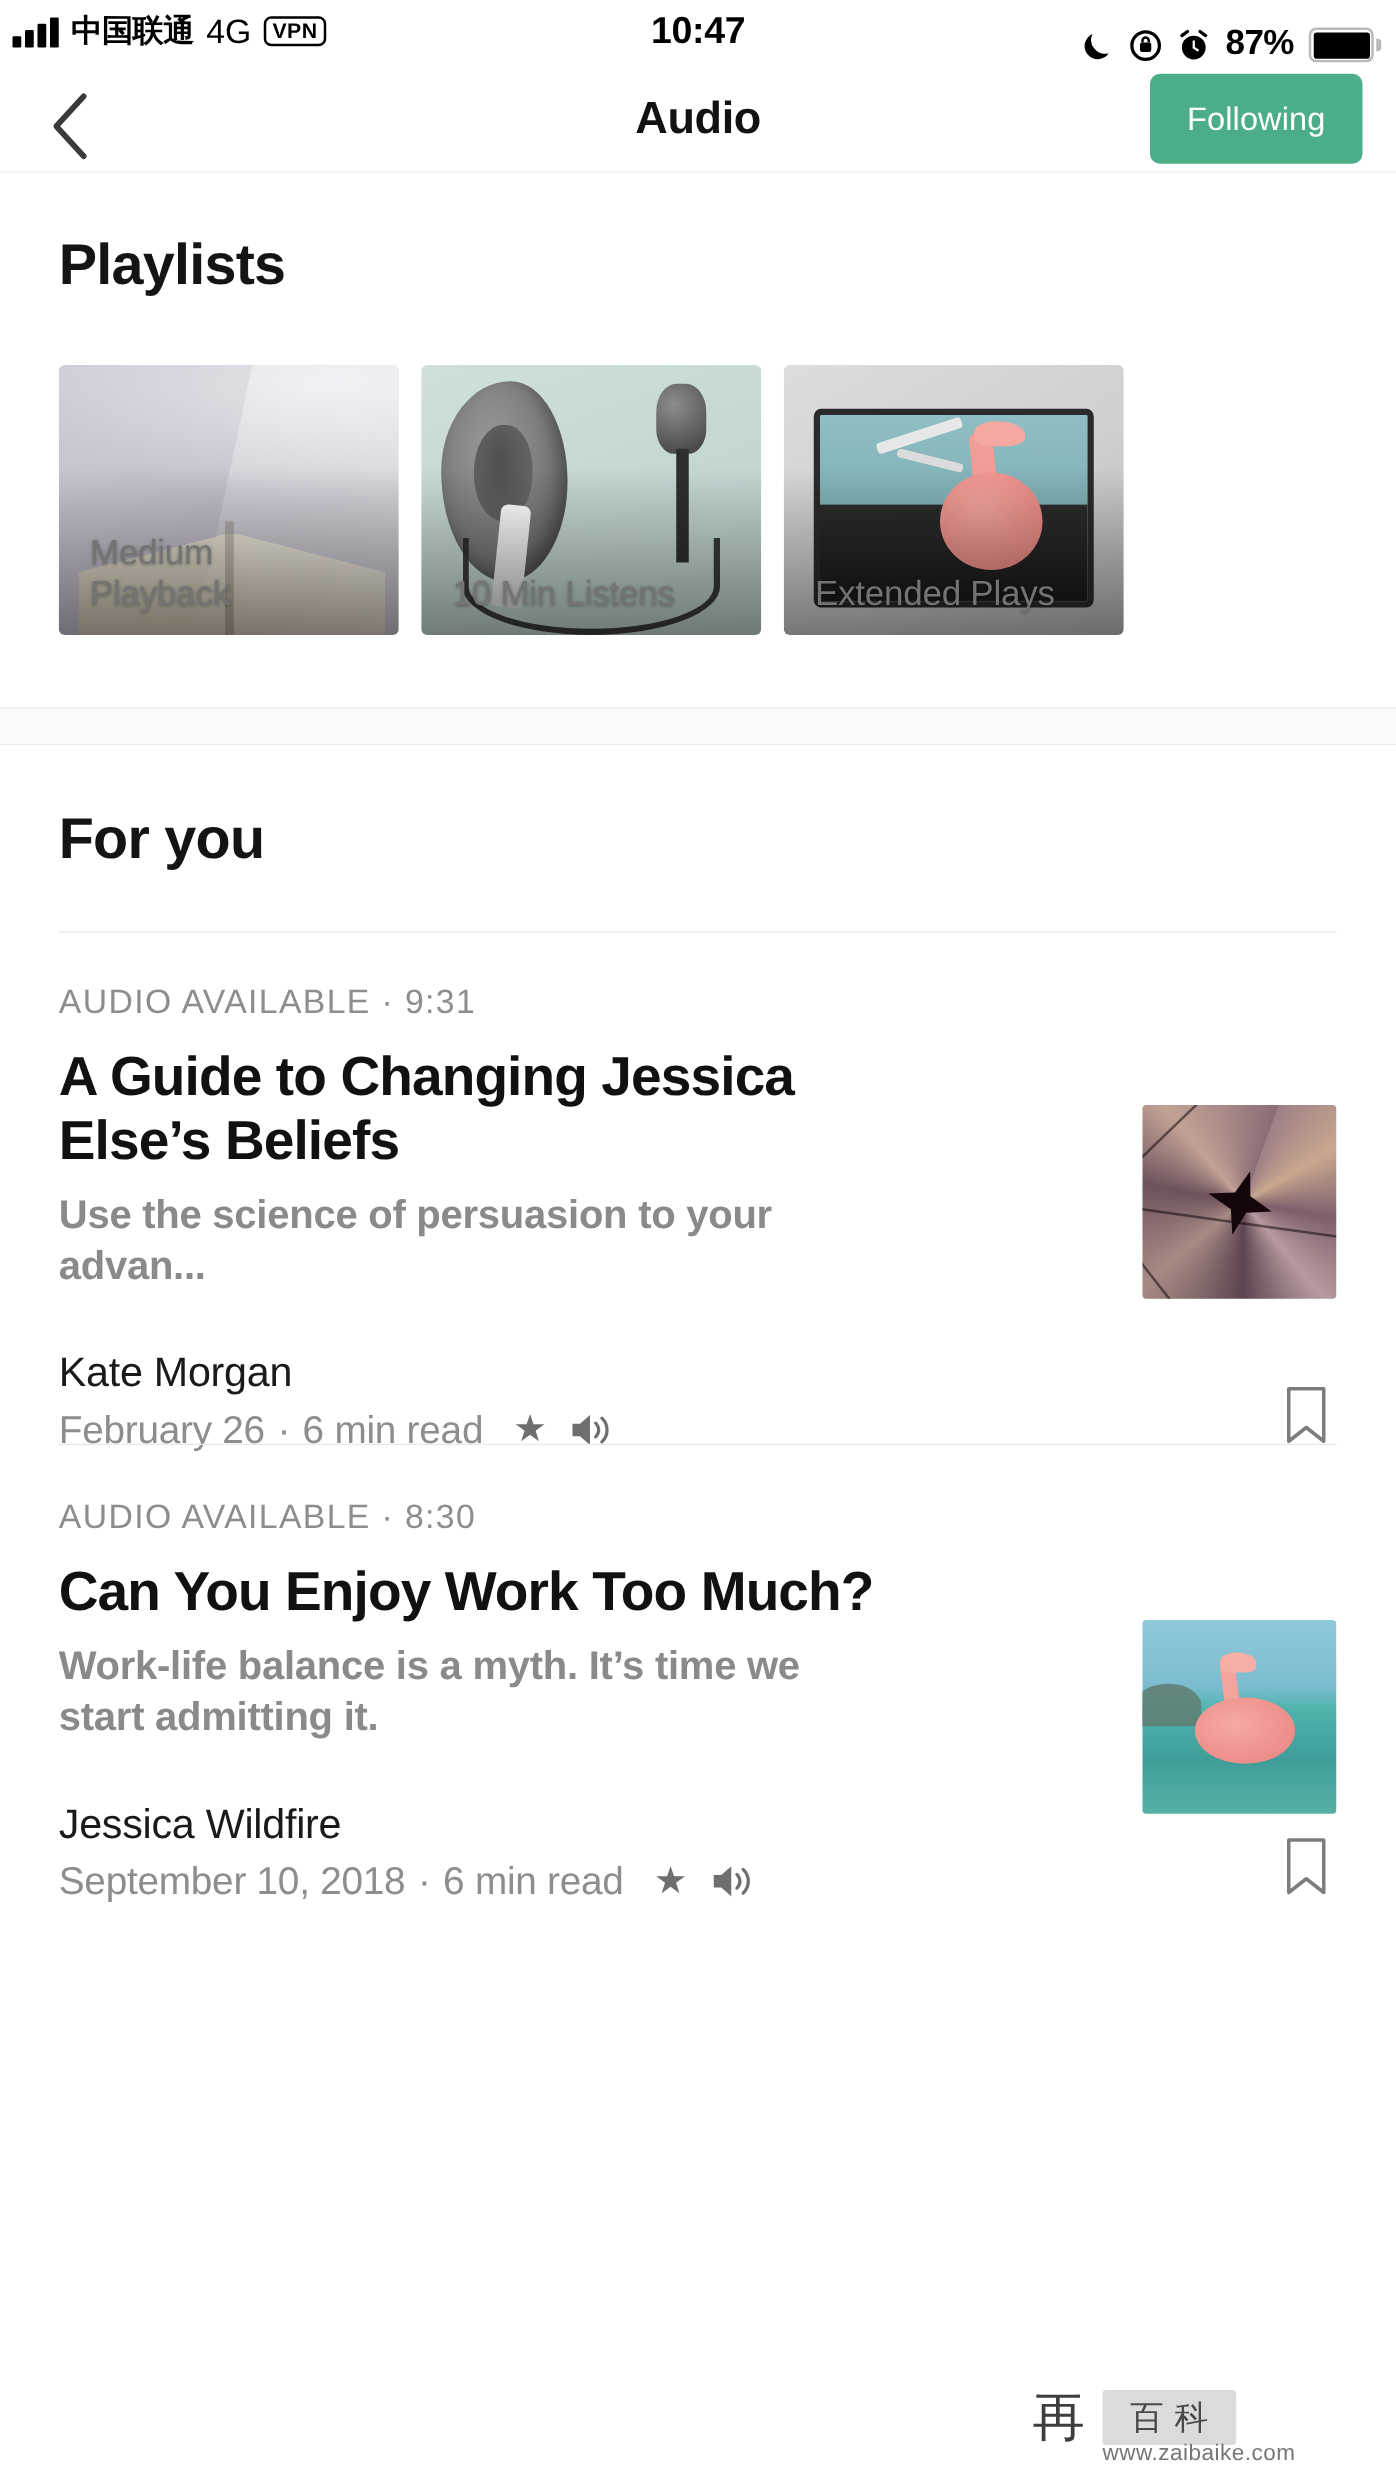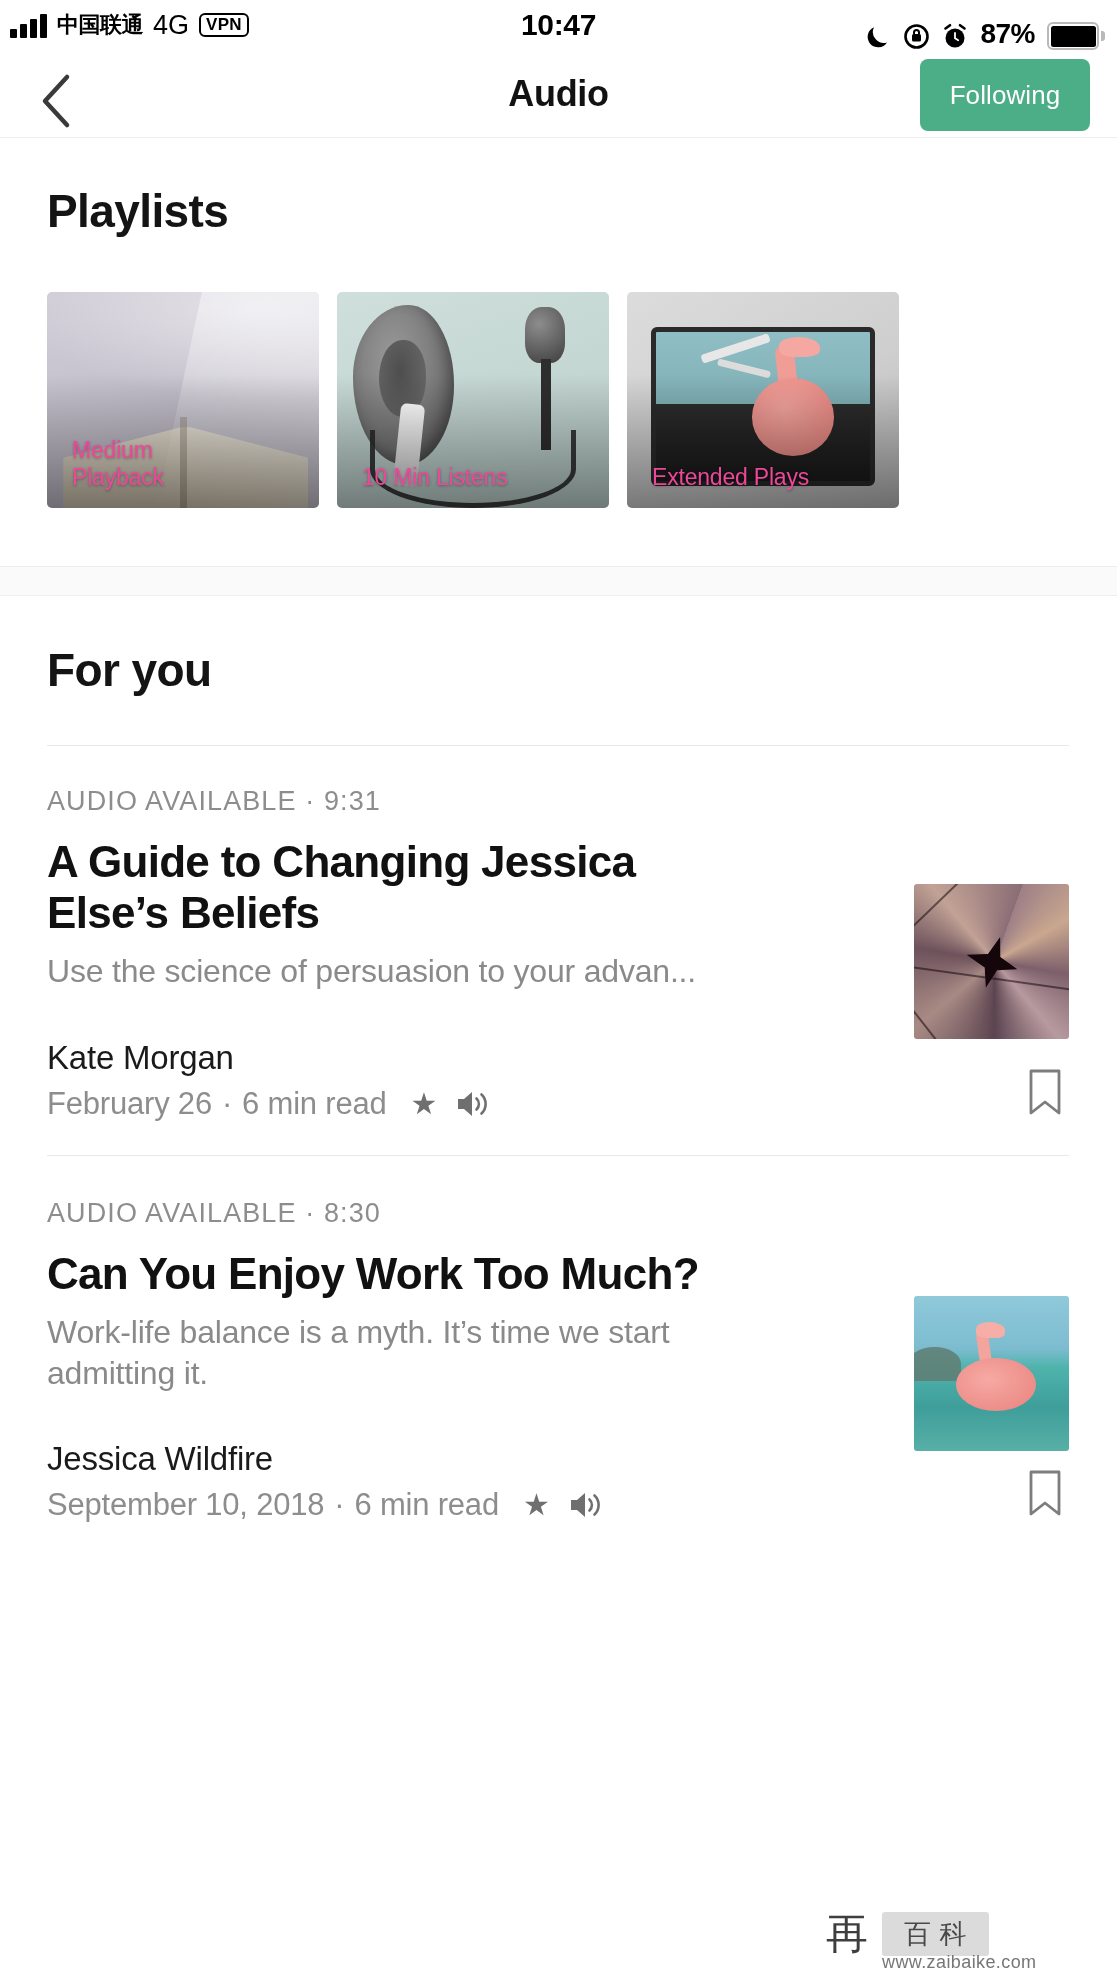--- a/index.html
+++ b/index.html
@@ -17,21 +17,21 @@
     position:absolute; left:0; top:0; width:1117px; height:50px;
     display:flex; align-items:center; color:#000;
   }
   .sb-left{ position:absolute; left:10px; top:0; height:50px; display:flex; align-items:center; gap:10px; }
   .sig{ display:flex; align-items:flex-end; gap:3px; height:26px; }
   .sig i{ display:block; width:7px; background:#000; border-radius:1px; }
   .sig i:nth-child(1){ height:9px; }
   .sig i:nth-child(2){ height:14px; }
   .sig i:nth-child(3){ height:19px; }
   .sig i:nth-child(4){ height:24px; }
-  .carrier{ font-size:22px; font-weight:600; letter-spacing:-0.5px; line-height:1; }
+  .carrier{ font-size:25px; font-weight:600; letter-spacing:-0.5px; line-height:1; }
   .net{ font-size:27px; font-weight:400; letter-spacing:0px; line-height:1; }
   .vpn{
     font-size:17px; font-weight:700; letter-spacing:0.3px;
     border:2.5px solid #000; border-radius:6px; padding:1px 5px 2px; line-height:1;
   }
   .sb-center{
     position:absolute; left:0; right:0; top:0; height:50px;
     display:flex; align-items:center; justify-content:center;
     font-size:30px; font-weight:700; letter-spacing:-0.3px;
   }
@@ -90,21 +90,21 @@
   .card{
     position:relative; flex:0 0 auto; width:272px; height:216px;
     border-radius:5px; overflow:hidden; cursor:pointer;
   }
   .card .shade{
     position:absolute; left:0; right:0; bottom:0; height:62%;
     background:linear-gradient(to top, rgba(0,0,0,0.42), rgba(0,0,0,0));
   }
   .card .label{
     position:absolute; left:25px; bottom:17px; right:12px;
-    color:#ec4899; font-size:23px; font-weight:400; line-height:1.18;
+    color:#737373; font-size:28px; font-weight:400; line-height:1.18;
     letter-spacing:-0.2px; text-shadow:0 1px 3px rgba(0,0,0,0.35);
   }
   
   .art1{ position:absolute; inset:0;
     background:
       radial-gradient(ellipse 150% 70% at 78% 8%, rgba(255,255,255,0.55), rgba(255,255,255,0) 60%),
       linear-gradient(150deg,#cfcbd6 0%, #c3bfcb 45%, #b2aeba 100%);
   }
   .art1 .book{
     position:absolute; left:6%; bottom:-4%; width:90%; height:44%;
@@ -208,21 +208,21 @@
     font-weight:400; white-space:nowrap;
   }
   .art-body{ position:relative; width:1022px; }
   .art-text{ width:660px; }
   .title{
     margin-top:19px; font-size:44px; line-height:1.16; font-weight:700;
     color:#111; letter-spacing:-0.7px;
   }
   .dek{
     margin-top:13px; font-size:32px; line-height:1.27; color:#8a8a8a;
-    font-weight:400; letter-spacing:-0.2px;
+    font-weight:700; letter-spacing:-0.2px;
   }
   .thumb{
     position:absolute; right:0; top:48px; width:155px; height:155px;
     border-radius:3px; overflow:hidden;
   }
   .thumb1{
     background:
       conic-gradient(from 20deg at 52% 50%,
         #9e7f86 0deg, #c9a78f 40deg, #7d5f6b 80deg, #b79a9e 120deg,
         #5c4450 160deg, #a88a84 210deg, #6d525c 260deg, #c2a295 300deg, #8b6d76 360deg);

